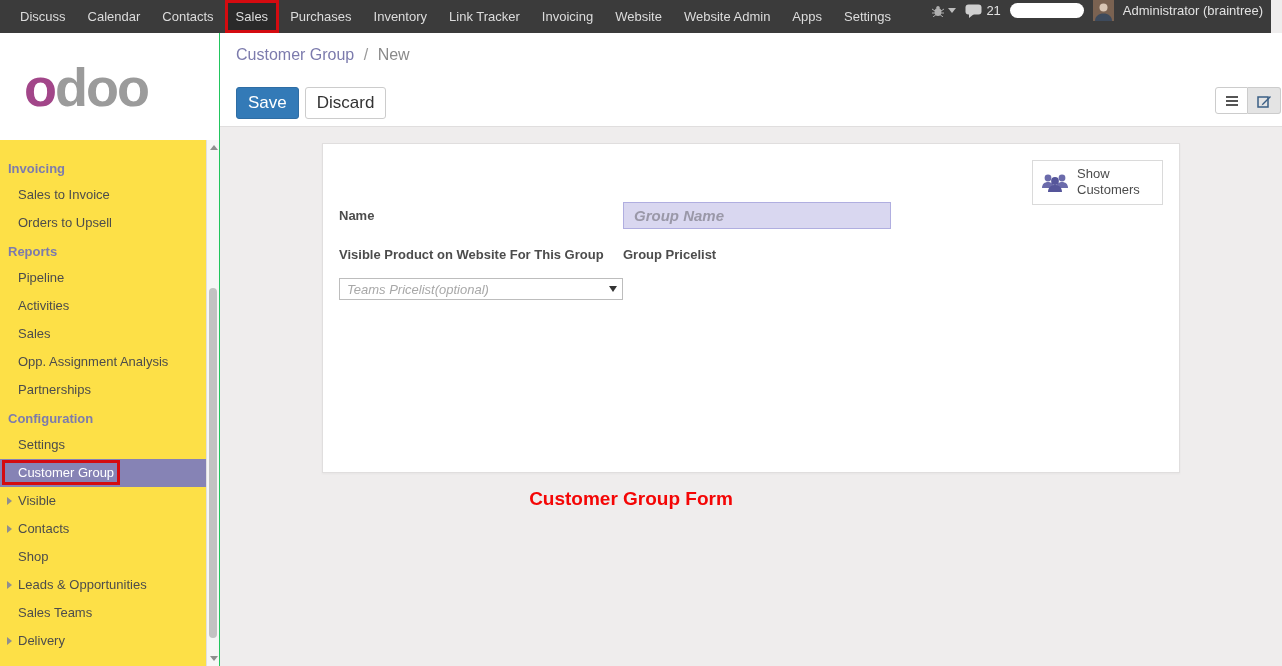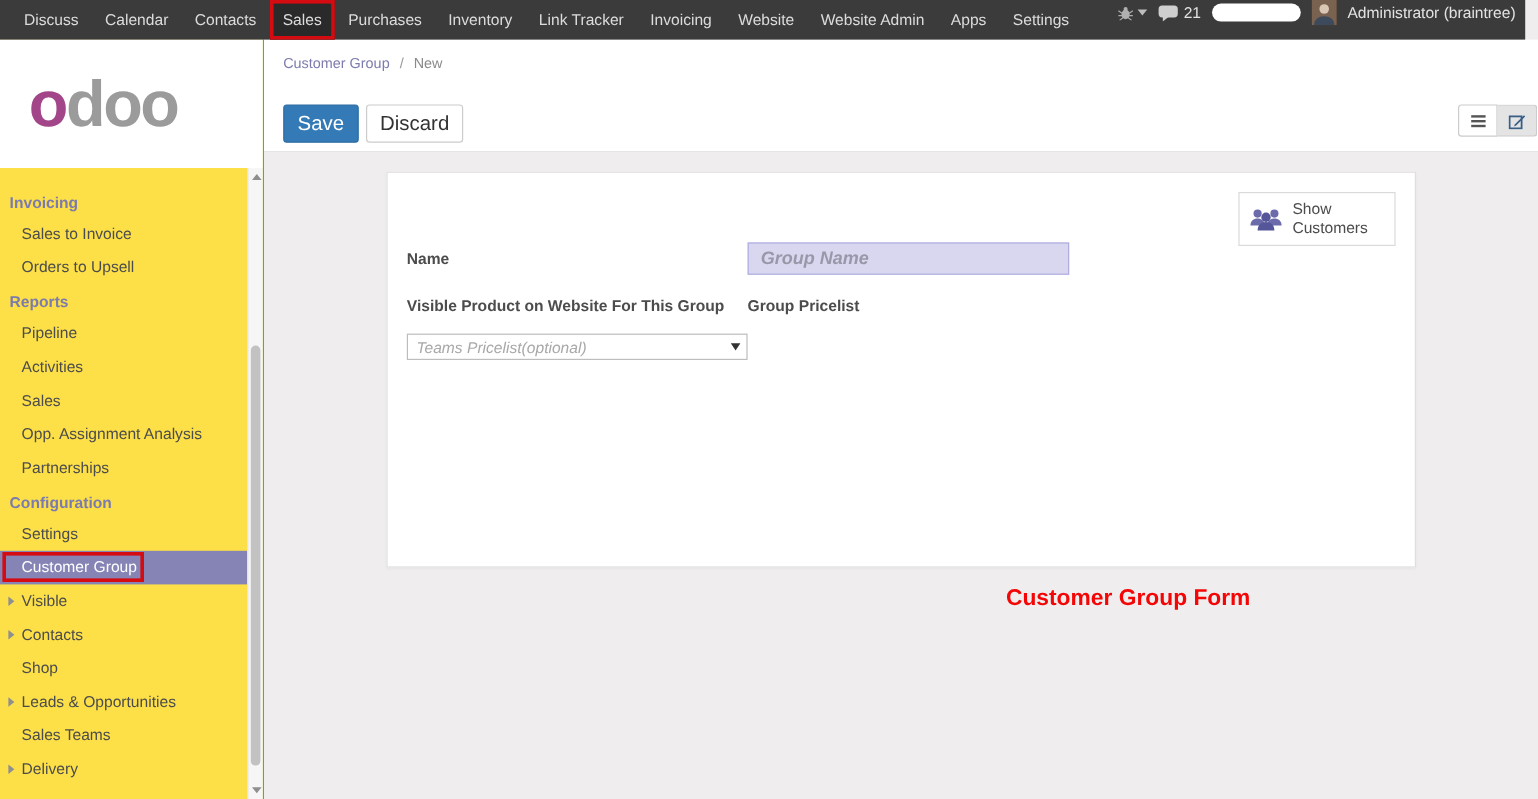--- a/index.html
+++ b/index.html
@@ -52,21 +52,21 @@
   
   .sb { position:absolute; top:107px; right:0; bottom:0; width:13px; background:#f6f6f6; border-left:1px solid #e0e0e0; }
   .sb-arrow { position:absolute; left:3px; width:0; height:0; border-left:4px solid transparent; border-right:4px solid transparent; }
   .sb-arrow.up { top:5px; border-bottom:5px solid #8f8f8f; }
   .sb-arrow.down { bottom:5px; border-top:5px solid #8f8f8f; }
   .sb-thumb { position:absolute; top:148px; left:2px; width:8px; height:350px; background:#c2c2c2; border-radius:4px; }
 
   
   .main { position:absolute; top:33px; left:220px; right:0; bottom:0; }
   .control-panel { position:relative; height:94px; background:#ffffff; border-bottom:1px solid #e0dede; }
-  .breadcrumb { padding:13px 0 0 16px; font-size:12px; }
+  .breadcrumb { padding:13px 0 0 16px; font-size:16px; }
   .bc-parent { color:#7c7bad; cursor:pointer; }
   .bc-sep { color:#999; margin:0 5px; }
   .bc-current { color:#8a8a8a; }
   .cp-buttons { position:absolute; left:16px; top:54px; display:flex; gap:6px; }
   .btn { font-size:17px; padding:5px 11px; border-radius:3px; border:1px solid #cccccc; background:#ffffff; color:#333; cursor:pointer; font-family:inherit; }
   .btn-primary { background:#337ab7; border-color:#2e6da4; color:#ffffff; }
   .view-switcher { position:absolute; right:1px; top:54px; display:flex; }
   .vs-btn { width:33px; height:27px; border:1px solid #cccccc; background:#ffffff; display:flex; align-items:center; justify-content:center; cursor:pointer; }
   .vs-btn:first-child { border-radius:3px 0 0 3px; }
   .vs-btn:last-child { border-radius:0 3px 3px 0; border-left:none; }
@@ -96,21 +96,21 @@
   .radio { width:12px; height:12px; border:1px solid #979797; border-radius:50%; background:#fff; margin-right:7px; position:relative; flex:0 0 auto; }
   .radio.checked::after { content:""; position:absolute; left:2px; top:2px; width:6px; height:6px; border-radius:50%; background:#4a4a4a; }
   .selectbox {
     margin-top:8px; height:22px; border:1px solid #7d7d7d; background:#fff;
     display:flex; align-items:center; padding:0 18px 0 7px; position:relative;
     font-style:italic; color:#9a9a9a; cursor:pointer;
   }
   .selectbox.light { border-color:#bdbdbd; color:#a8a8a8; margin-top:0; }
   .sel-caret { position:absolute; right:5px; top:7px; width:0; height:0; border-left:4px solid transparent; border-right:4px solid transparent; border-top:6px solid #333; }
 
-  .caption { margin-top:15px; text-align:right; padding-right:240px; color:#f40606; font-weight:bold; font-size:19px; }
+  .caption { margin-top:15px; text-align:center; padding-right:240px; color:#f40606; font-weight:bold; font-size:19px; }
 </style>
 </head>
 <body>
 
 <div class="topbar">
   <div class="topbar-item">Discuss</div>
   <div class="topbar-item">Calendar</div>
   <div class="topbar-item">Contacts</div>
   <div class="topbar-item active annotated">Sales</div>
   <div class="topbar-item">Purchases</div>

